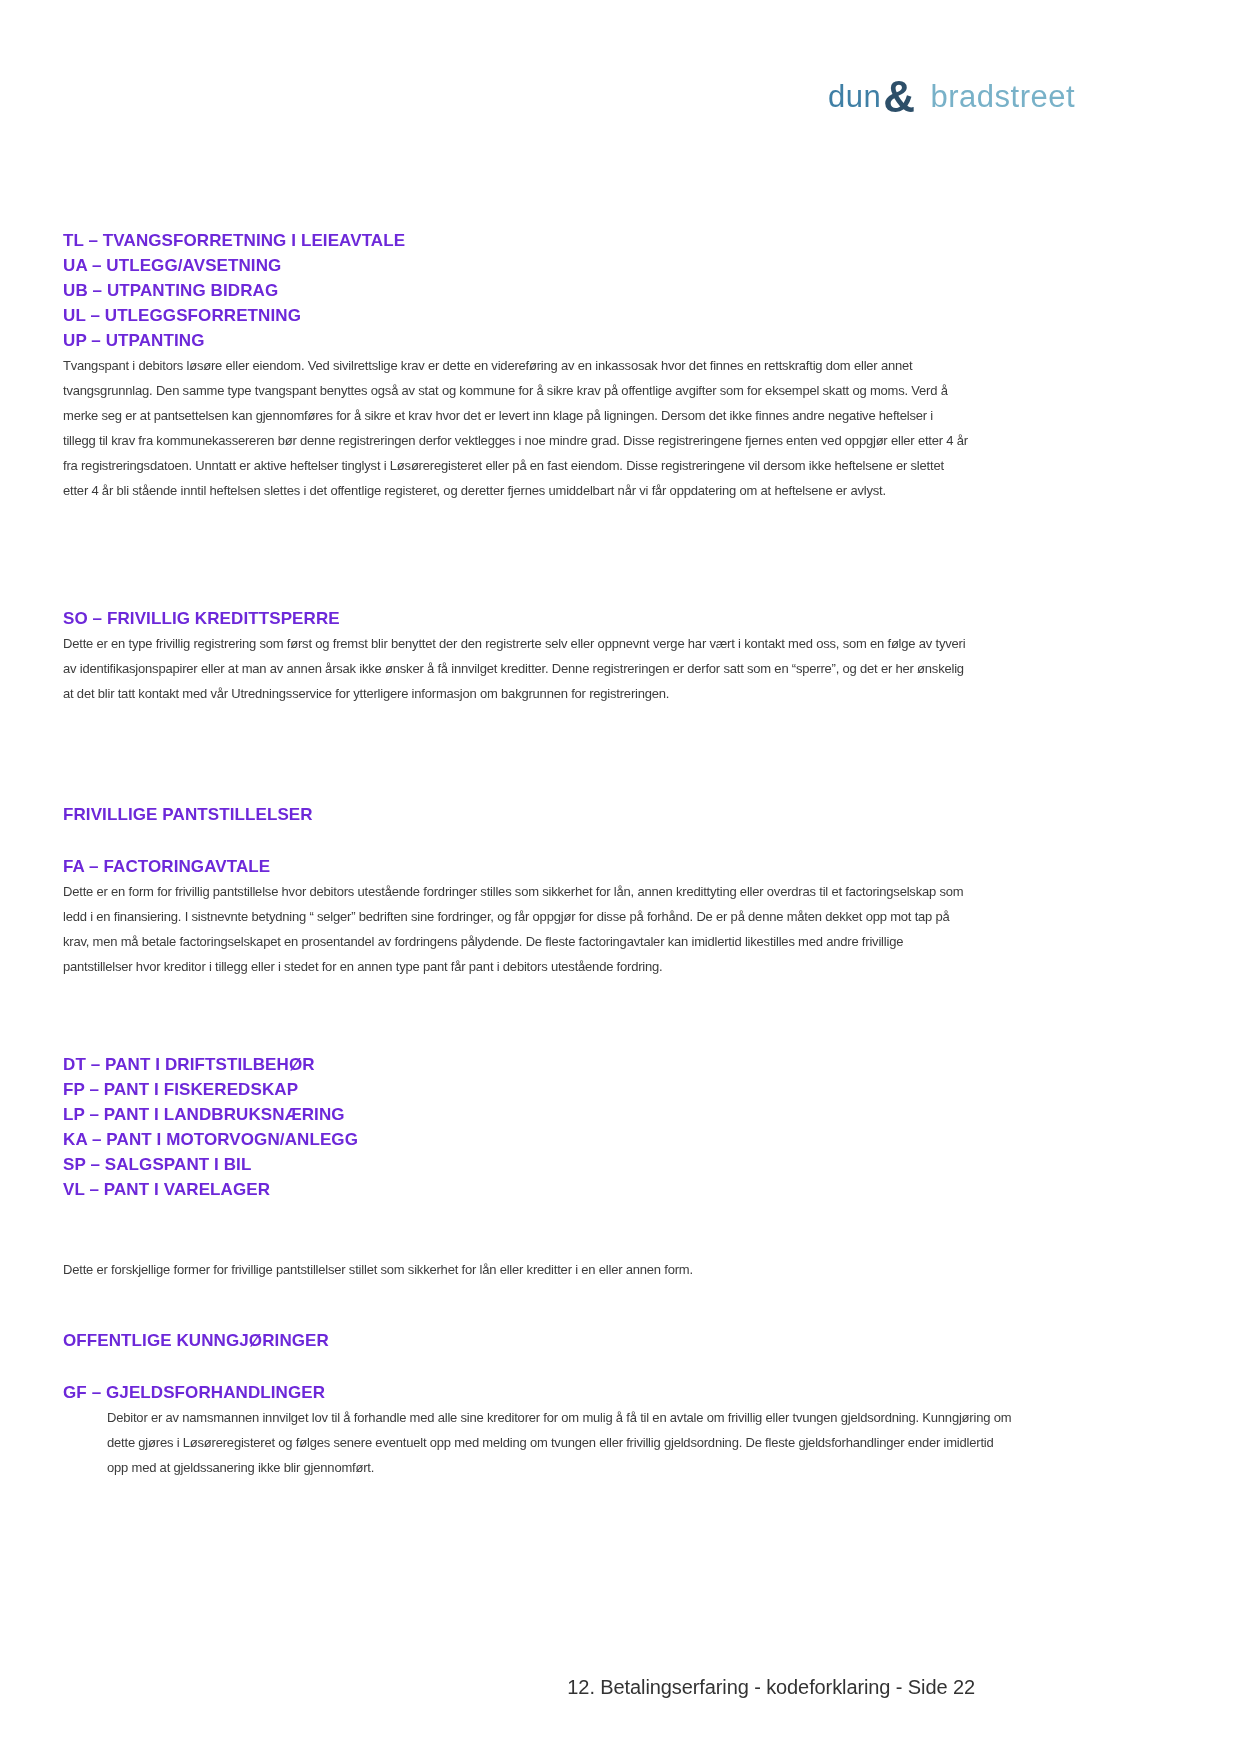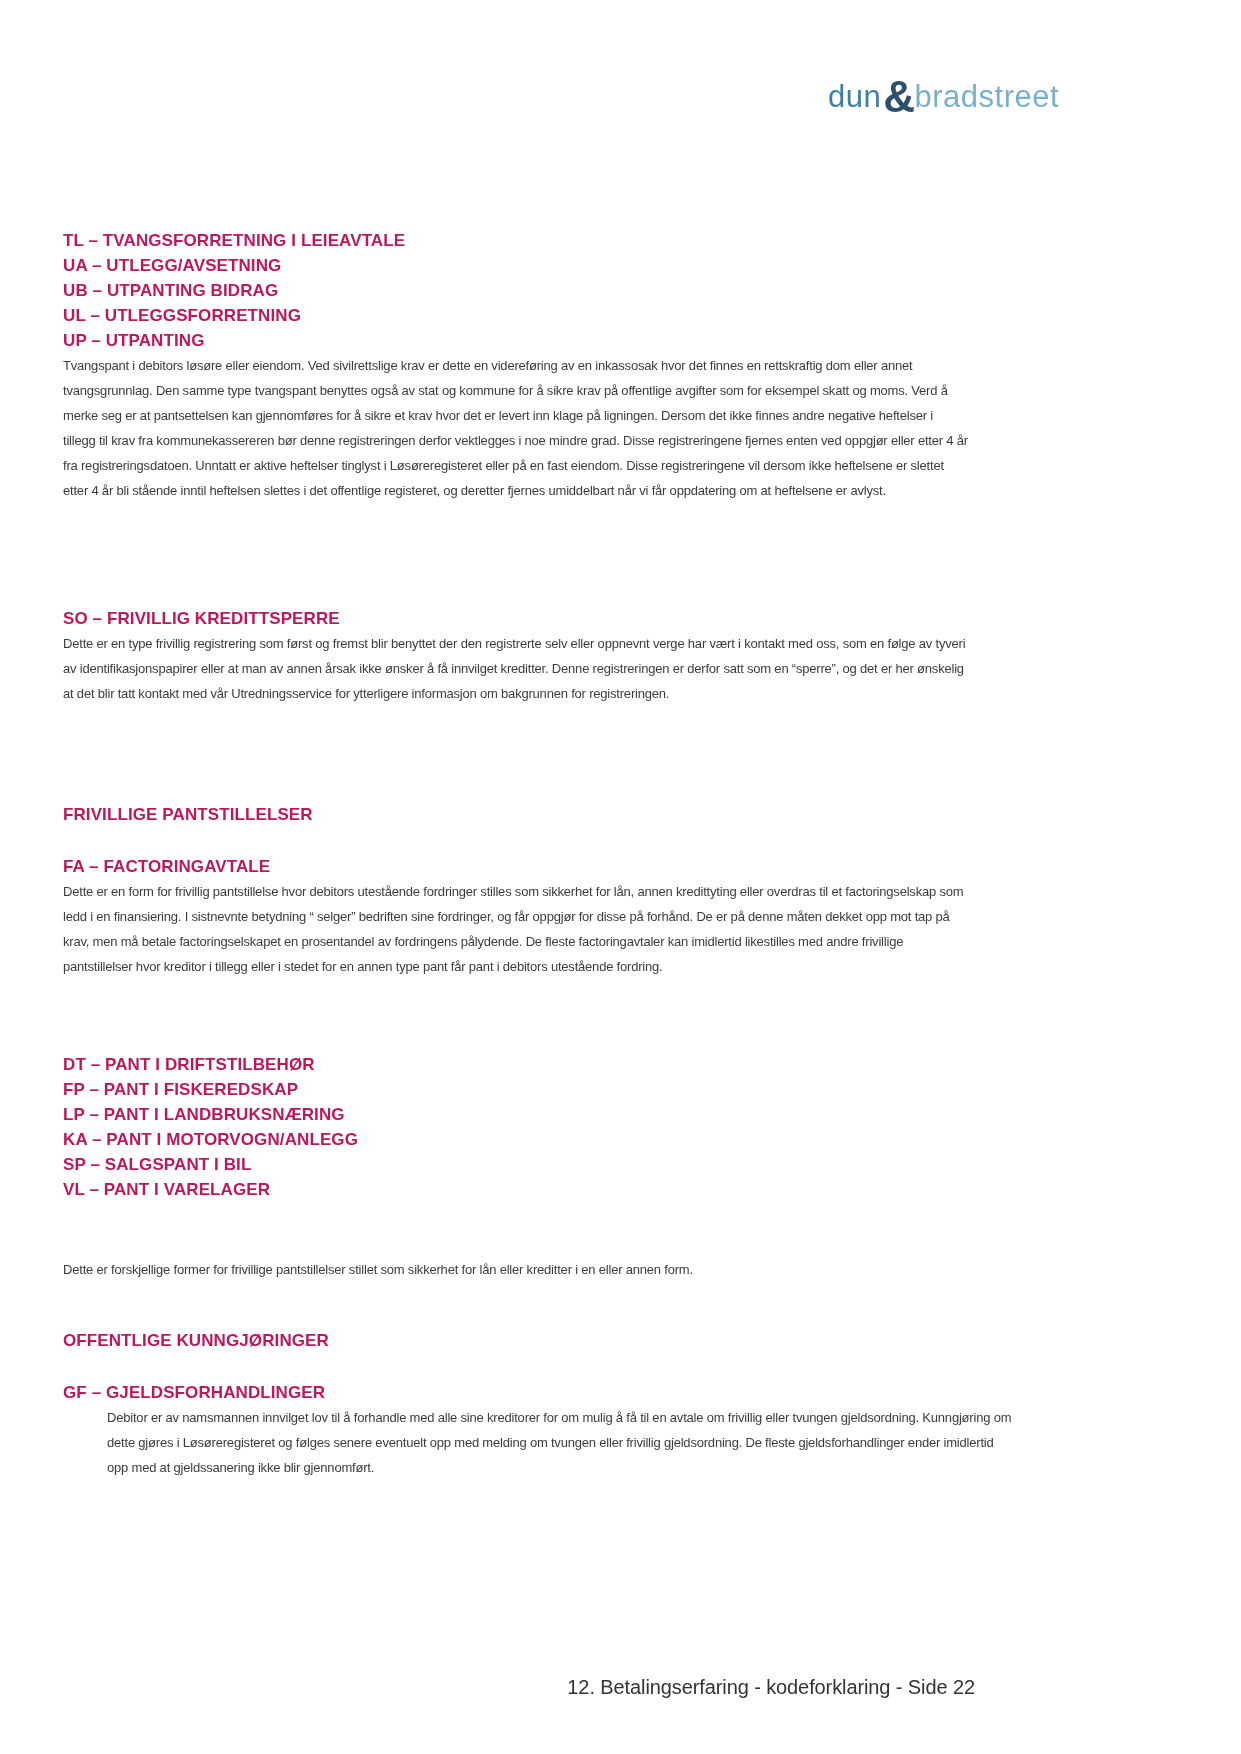--- a/index.html
+++ b/index.html
@@ -27,34 +27,34 @@
     line-height: 42px;
   }
   .logo .dun { color: #3f7fa5; font-weight: 400; text-align: center; }
   .logo .amp {
     color: #2d4f69;
     font-size: 44px;
     font-weight: 600;
     vertical-align: -5px;
     margin: 0 -1px 0 2px;
   }
-  .logo .bradstreet { color: #78b1c8; font-weight: 400; }
+  .logo .bradstreet { color: #78b1c8; font-weight: 400; margin-left: 16px; }
 
   
   .col {
     left: 63px;
     width: 905px;
   }
   .code-heading,
   .sub-heading,
   .group-heading {
     font-weight: bold;
     font-size: 17px;
     line-height: 25px;
-    color: #be185d;
+    color: #6d28d9;
     letter-spacing: 0.1px;
   }
   .body-text {
     font-size: 13px;
     line-height: 25px;
     color: #3c3c3c;
     letter-spacing: -0.2px;
   }
 
   .block-tvang-codes   { top: 228px; }

